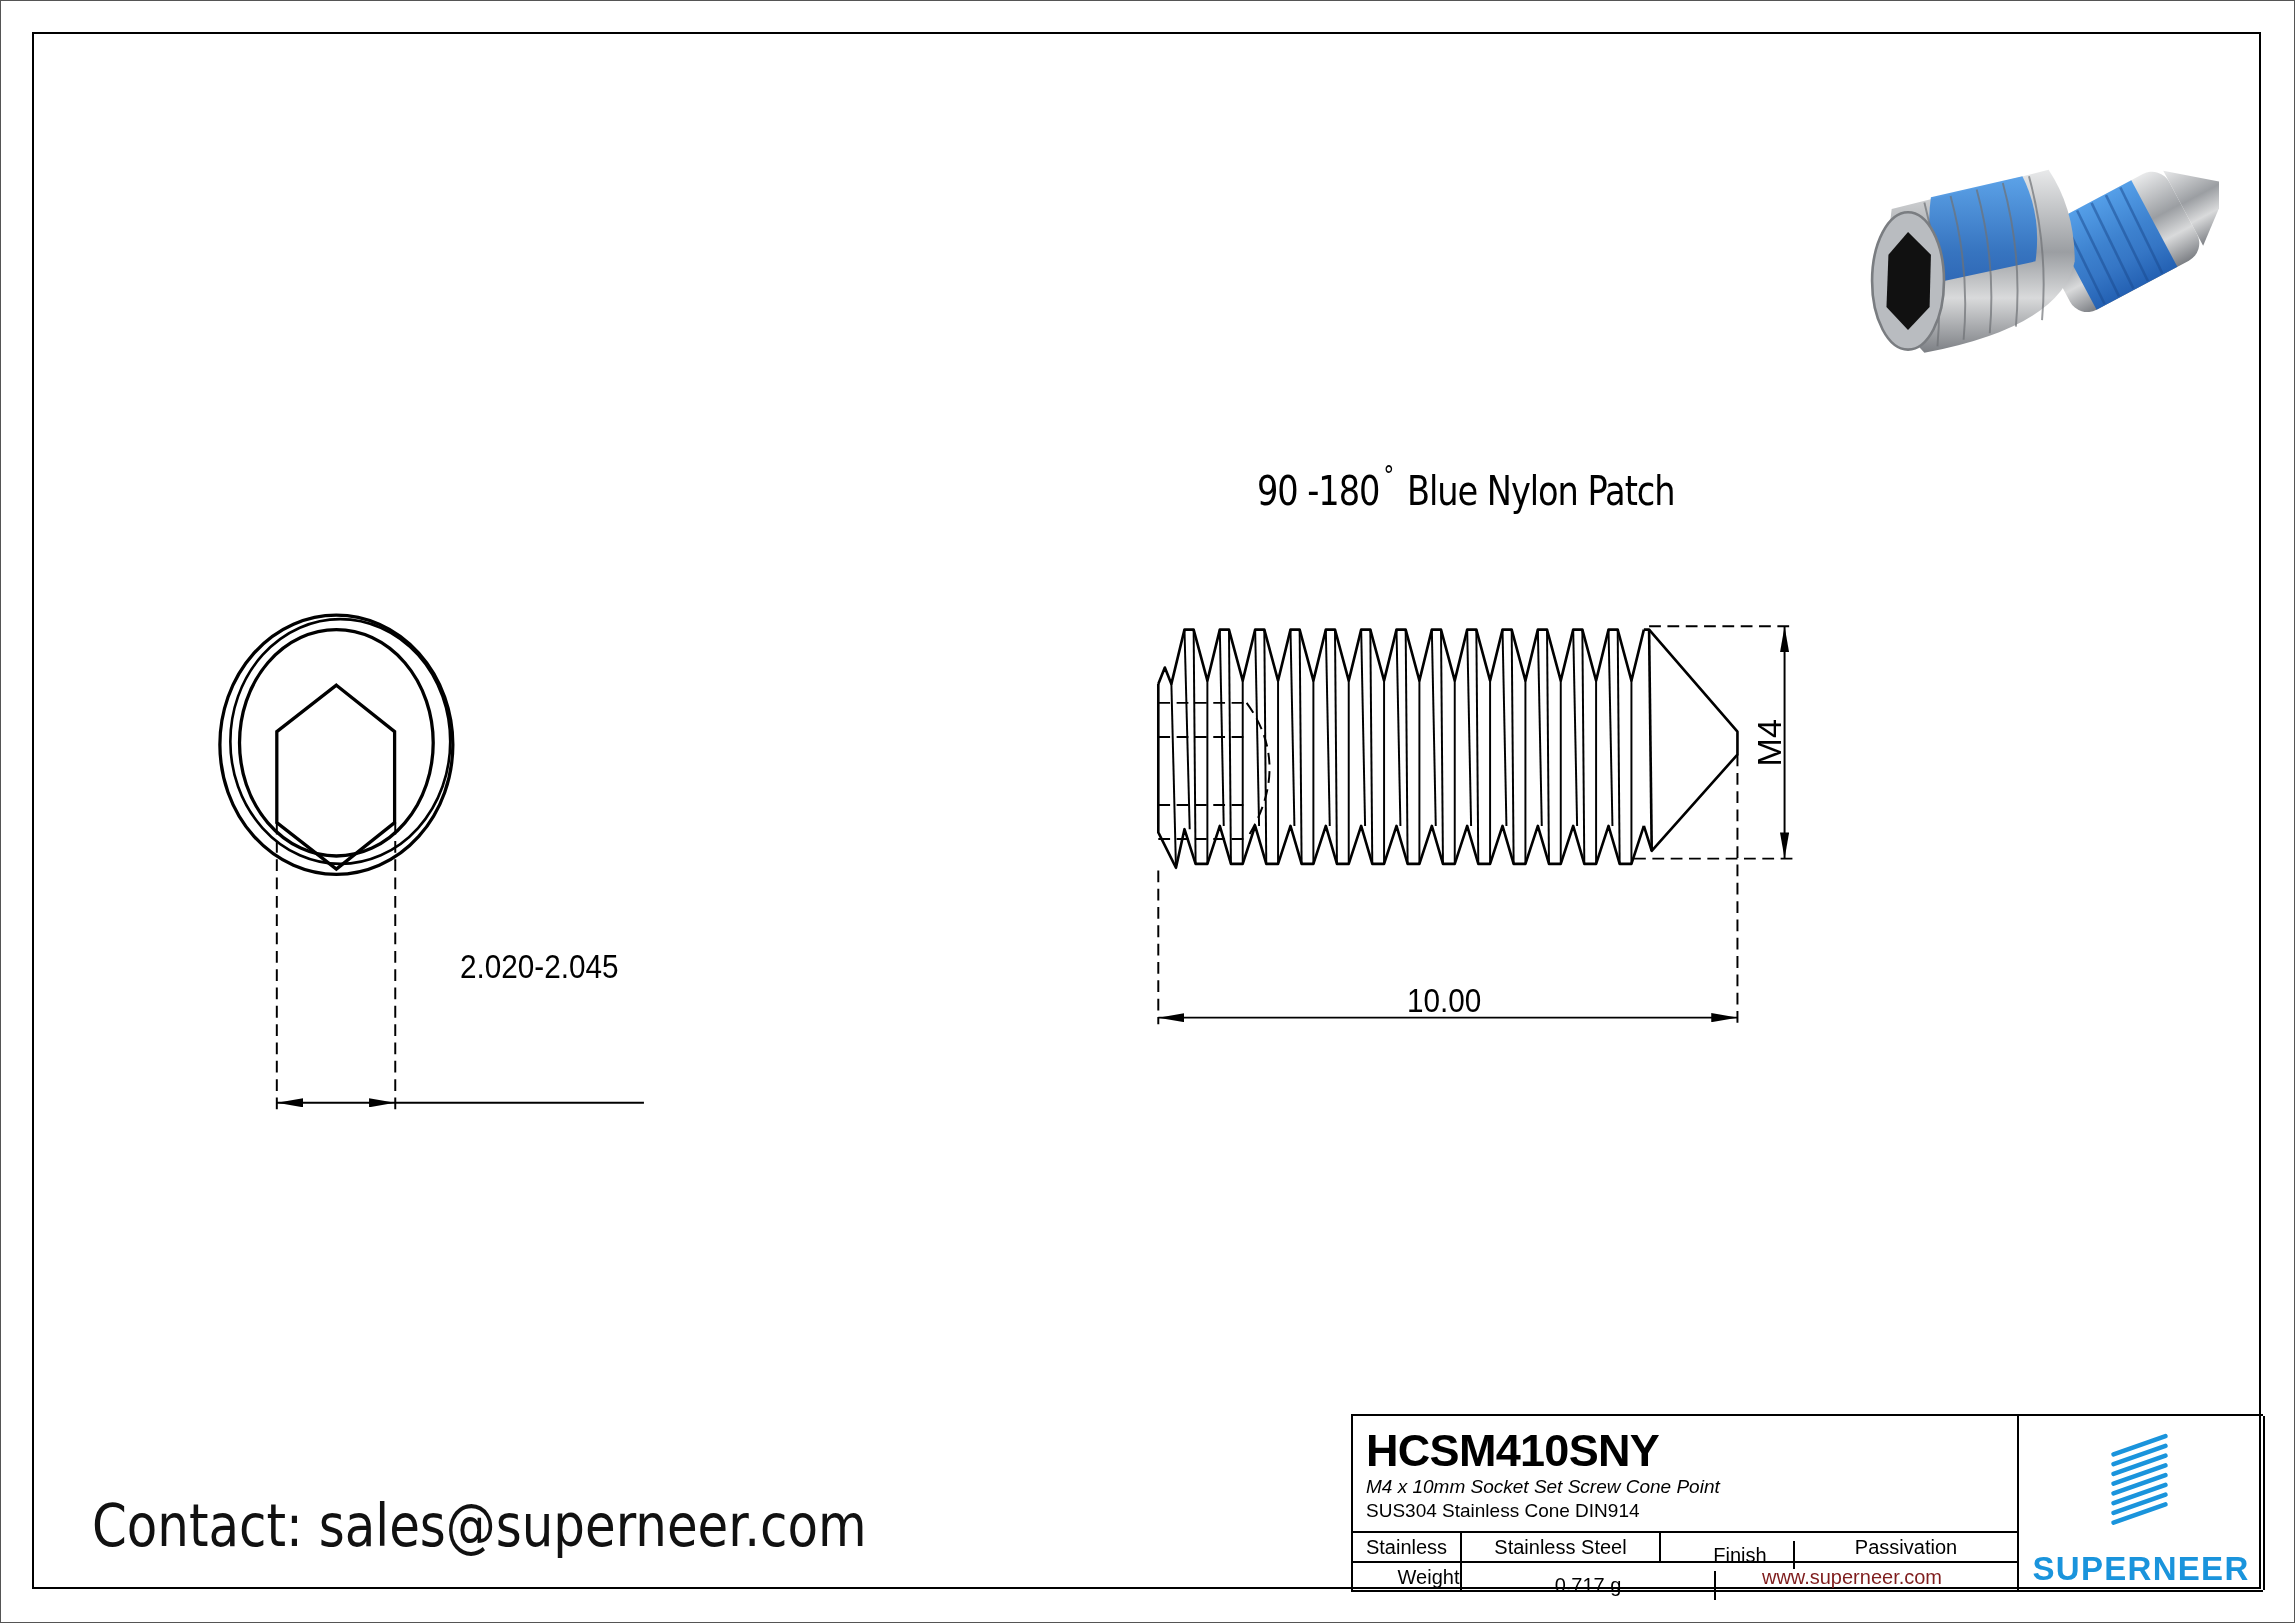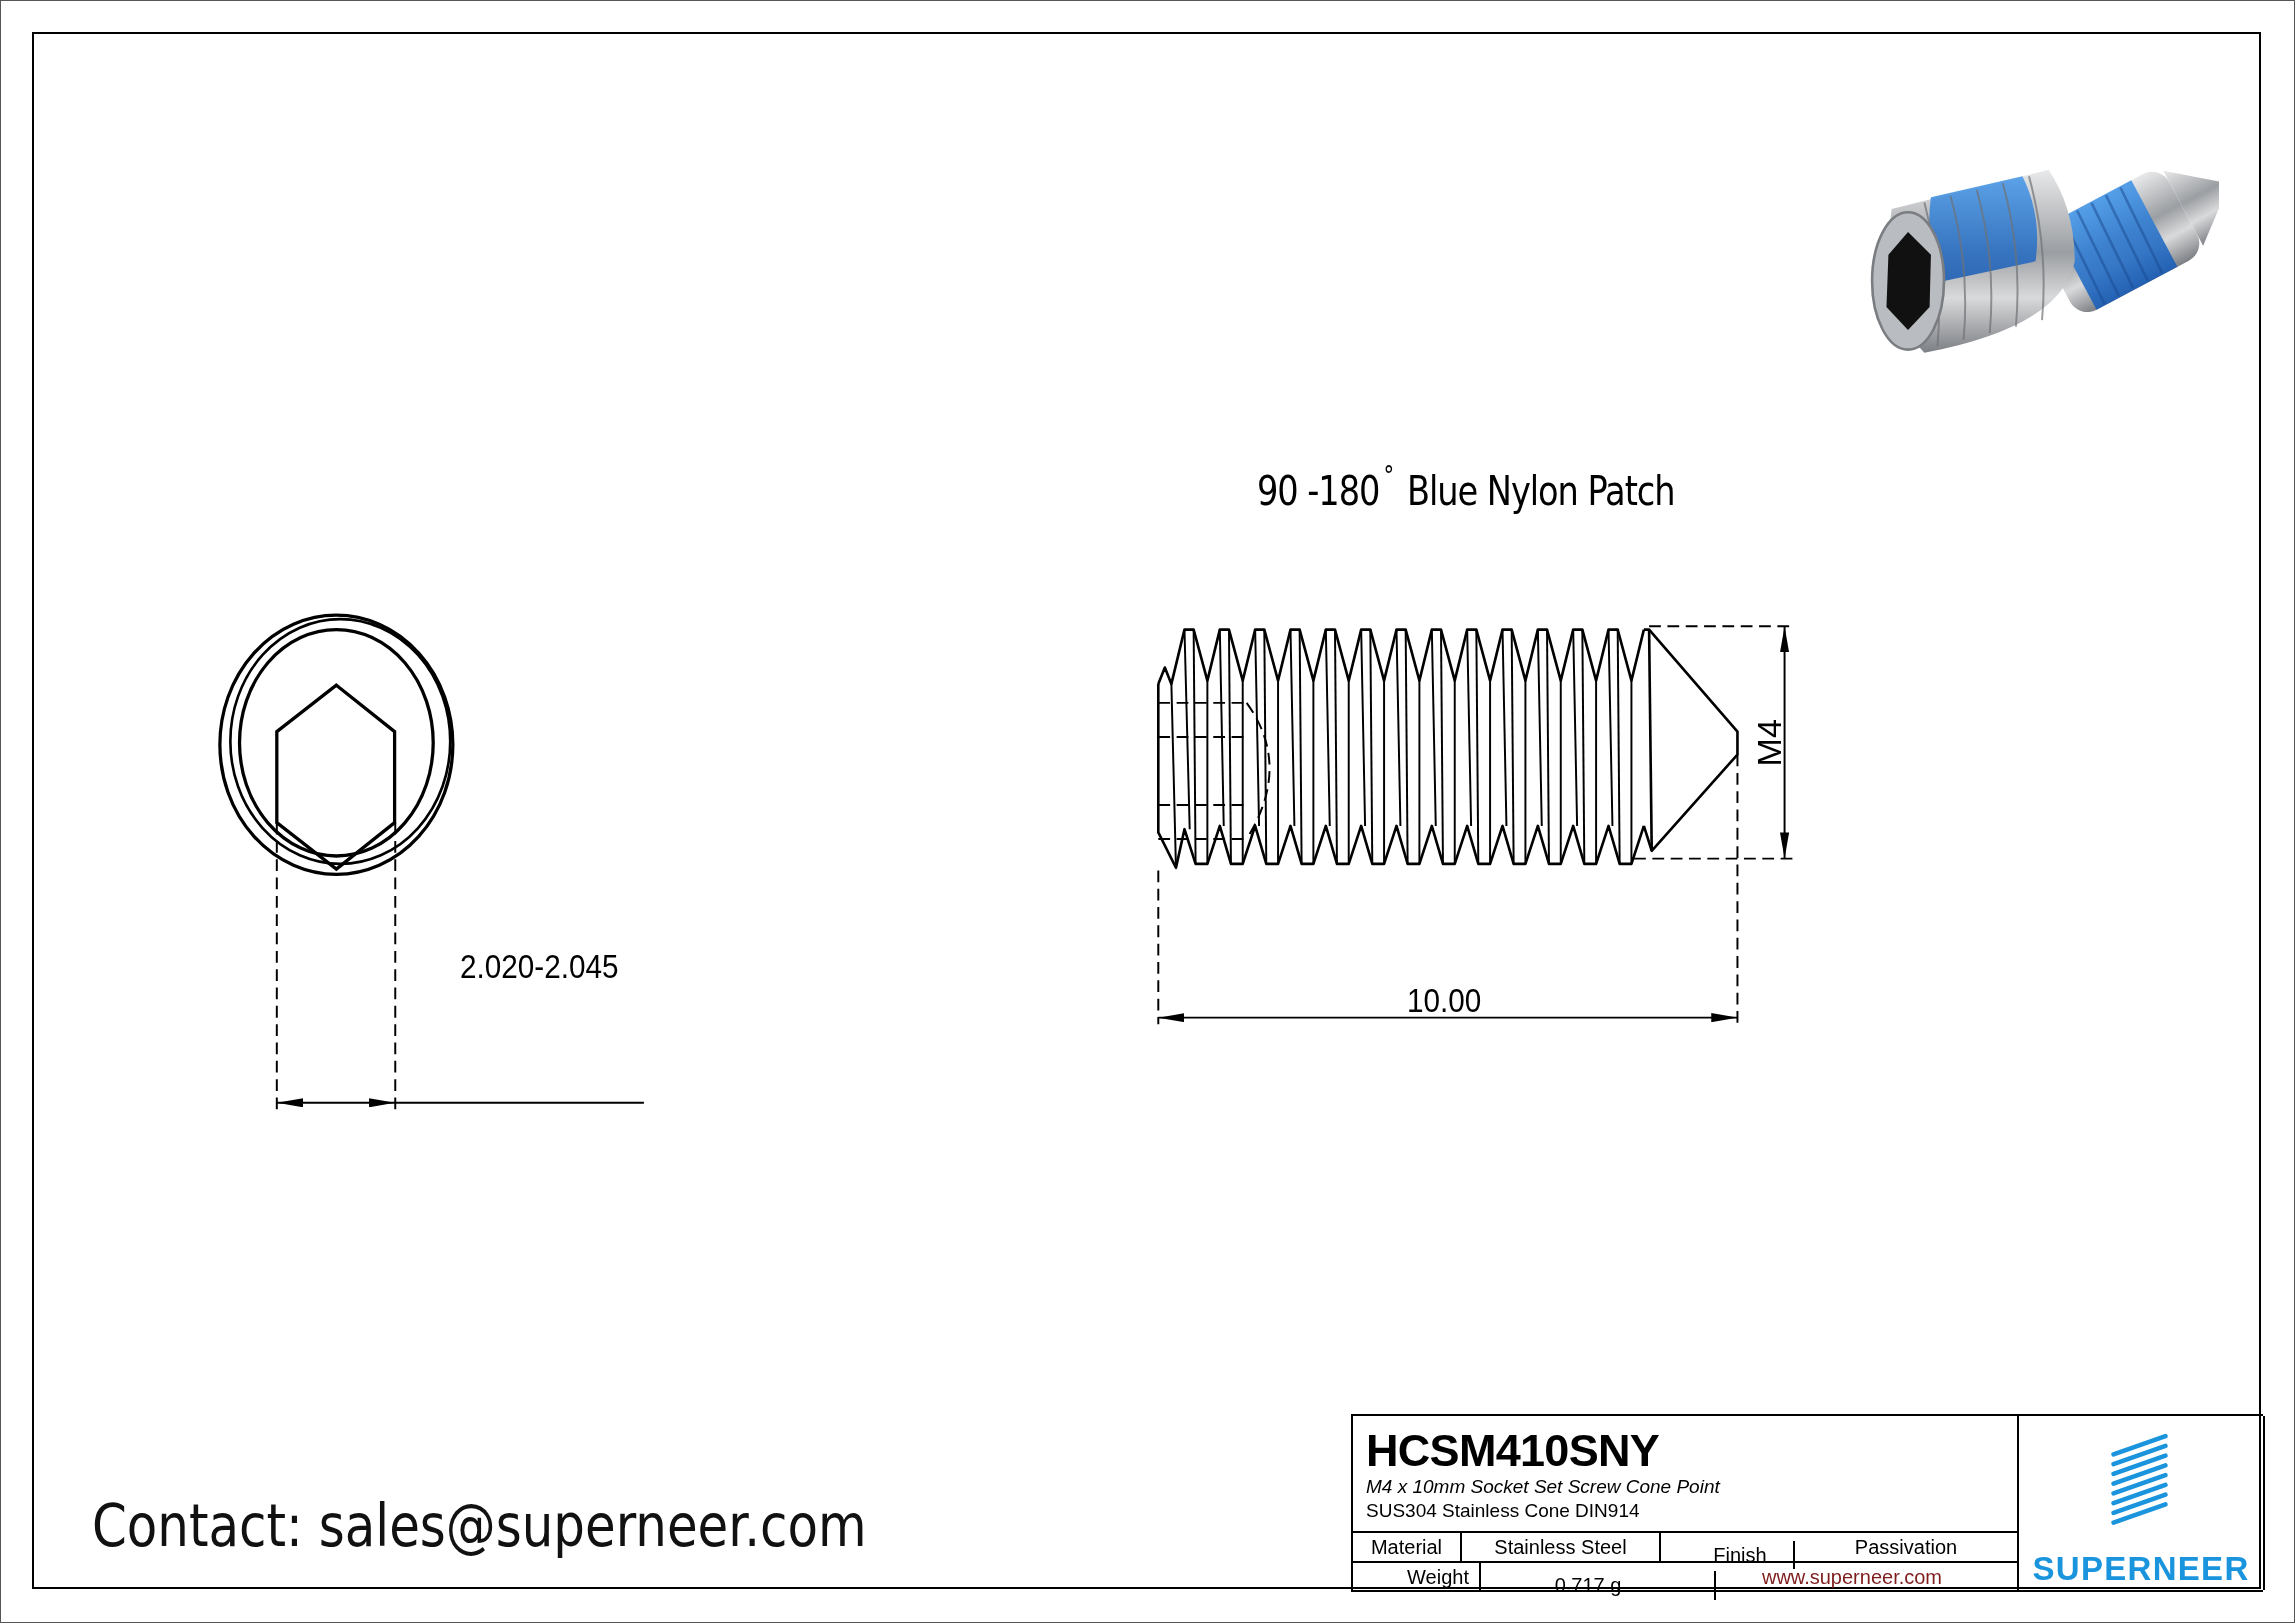--- a/index.html
+++ b/index.html
@@ -182,27 +182,27 @@
 <div class="contact">Contact: sales@superneer.com</div>
 
 <div class="tb">
   <div class="tb-main">
     <div class="tb-head">
       <div class="part-no">HCSM410SNY</div>
       <div class="desc" style="top:60px;font-style:italic;">M4 x 10mm Socket Set Screw Cone Point</div>
       <div class="desc" style="top:84px;">SUS304 Stainless Cone DIN914</div>
     </div>
     <div class="row row1">
-      <div class="cell b" style="left:0;width:109px;">Material</div>
+      <div class="cell b" style="left:0;width:109px;">Stainless</div>
       <div class="cell b" style="left:109px;width:199px;">Stainless Steel</div>
       <div class="cell b" style="left:334px;width:108px;margin-top:8px;">Finish</div>
       <div class="cell" style="left:442px;width:222px;">Passivation</div>
     </div>
     <div class="row row2">
-      <div class="cell b" style="left:0;width:128px;padding-left:44px;">Weight</div>
+      <div class="cell b" style="left:0;width:109px;padding-left:44px;">Weight</div>
       <div class="cell b" style="left:109px;width:254px;margin-top:8px;">0.717 g</div>
       <div class="cell url" style="left:334px;width:330px;">www.superneer.com</div>
     </div>
   </div>
   <div class="tb-logo">
     <svg style="position:absolute;left:88px;top:16.4px;" width="65" height="98" viewBox="0 0 100 150">
       <g stroke="#1a94dc" stroke-width="7" stroke-linecap="round">
         <line x1="10" y1="34" x2="90" y2="6"></line>
         <line x1="10" y1="49" x2="90" y2="21"></line>
         <line x1="10" y1="64" x2="90" y2="36"></line>

